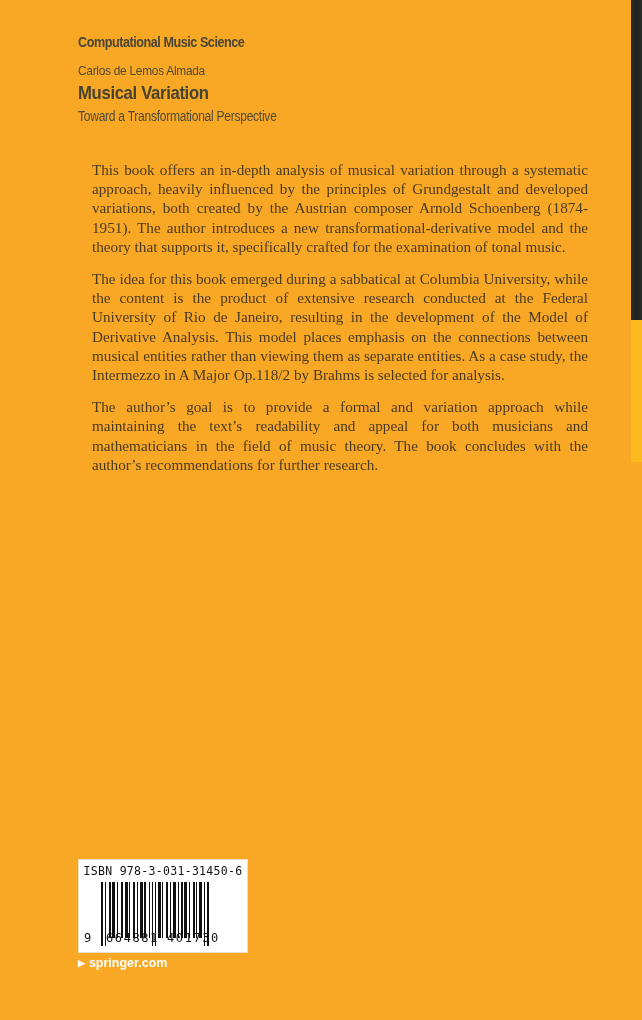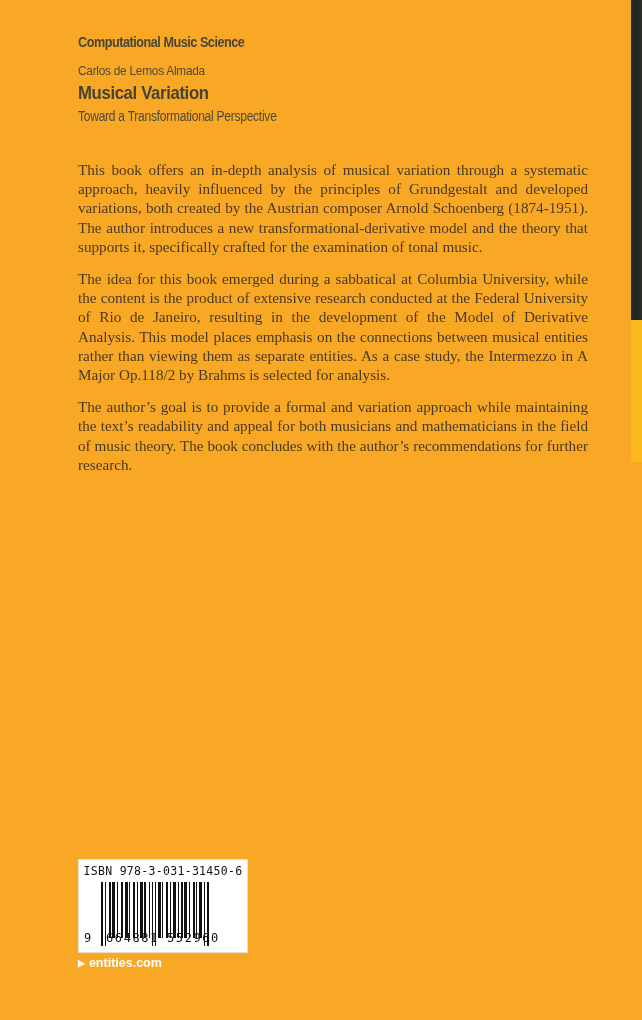--- a/index.html
+++ b/index.html
@@ -16,21 +16,21 @@
     position: absolute; left: 631px; top: 320px; width: 11px; height: 142px;
     background: #fbb91e;
   }
   .header { position: absolute; left: 78px; top: 34px; color: #4a4633; font-family: "Liberation Sans", sans-serif; }
   .series { font-size: 14px; font-weight: bold; letter-spacing: -0.5px; transform: scaleX(0.9); transform-origin: left; white-space: nowrap; color: #4a4633; }
   .author { position: absolute; top: 29px; font-size: 13.5px; letter-spacing: -0.3px; transform: scaleX(0.88); transform-origin: left; white-space: nowrap; color: #4e4a37; }
   .title { position: absolute; top: 48px; font-size: 19px; font-weight: bold; letter-spacing: -0.4px; transform: scaleX(0.88); transform-origin: left; white-space: nowrap; color: #474331; }
   .subtitle { position: absolute; top: 74px; font-size: 14px; letter-spacing: -0.3px; transform: scaleX(0.86); transform-origin: left; white-space: nowrap; color: #4e4a37; }
 
   .body-text { position: absolute; left: 78px; top: 160px; width: 510px; color: #4a3a22; font-size: 15.2px; line-height: 19.2px; }
-  .body-text p { margin: 0 0 13px 0; text-align: justify; }
+  .body-text p { margin: 0 0 13px 14px; text-align: justify; }
 
   .isbn-box {
     position: absolute; left: 78px; top: 859px; width: 170px; height: 94px;
     background: #ffffff; box-sizing: border-box; border: 1px solid #e8e0c8;
   }
   .isbn-label {
     position: absolute; left: 0; right: 0; top: 4px; text-align: center;
     font-family: "DejaVu Sans Mono", monospace; font-size: 11.5px; color: #111; letter-spacing: 0.3px;
   }
   .barcode { position: absolute; left: 22px; top: 22px; width: 138px; height: 58px; display: flex; align-items: flex-start; }
@@ -124,20 +124,20 @@
       <span class="gap" style="width:2px"></span>
       <span style="width:3px"></span>
       <span class="gap" style="width:2px"></span>
     <span class="long" style="width:1px"></span>
       <span class="gap" style="width:2px"></span>
       <span class="long" style="width:2px"></span>
   </div>
   <div class="bc-digits">
     <span class="bc-first">9</span>
     <span class="bc-mid">664881</span>
-    <span class="bc-last">552960</span>
+    <span class="bc-last">401730</span>
   </div>
 </div>
 
 <div class="springer">
   <span class="arrow">▶</span>
-  <span>entities.com</span>
+  <span>springer.com</span>
 </div>
 
 </body></html>

